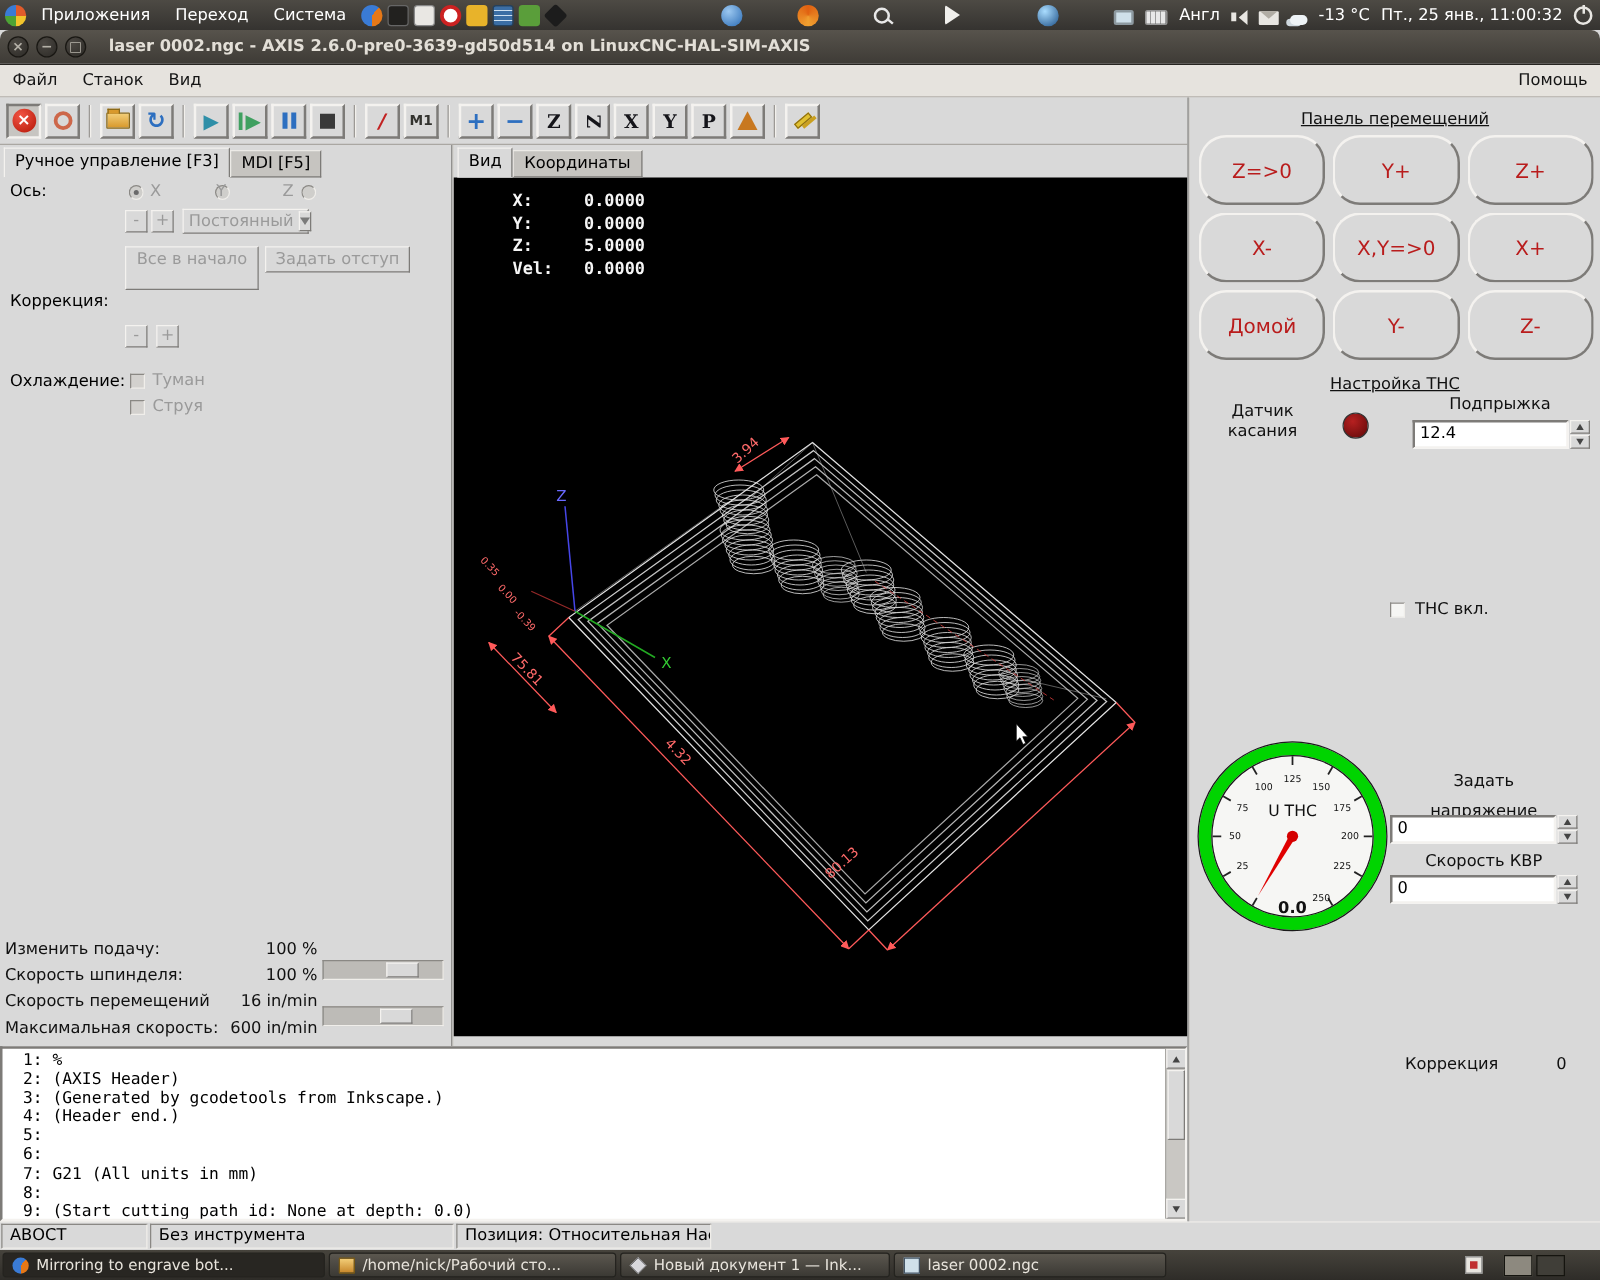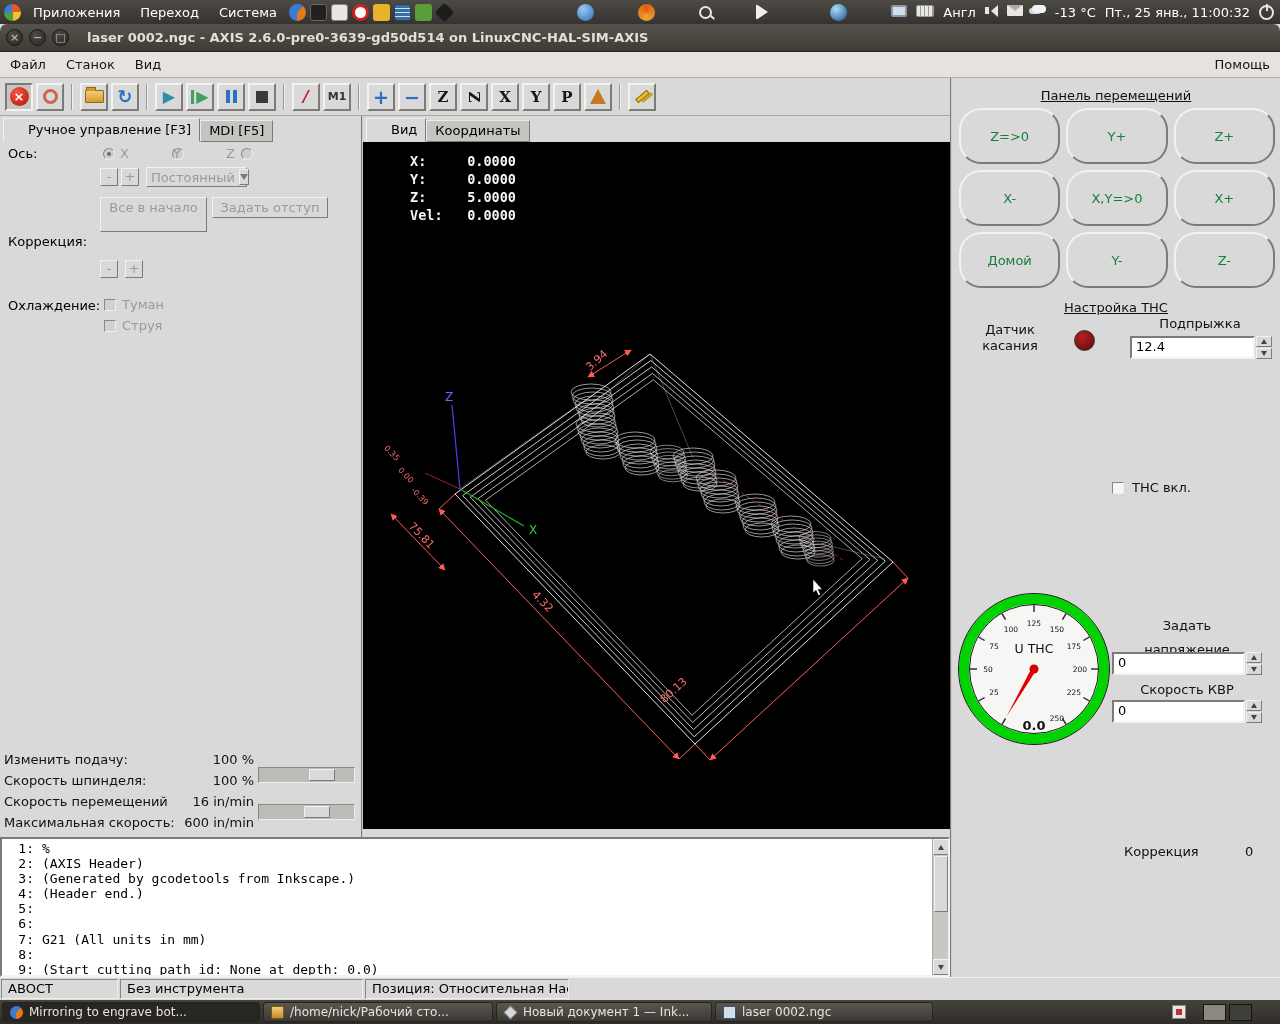--- a/index.html
+++ b/index.html
@@ -24,21 +24,21 @@
   .ic-yellow { background:#e8b32a; }
   .ic-calc { background:repeating-linear-gradient(0deg,#3b6ea5 0 3px,#cfe0f0 3px 4px); border:1px solid #23415f; }
   .ic-green { background:#5a9e3a; }
   .ic-ink { background:#1c1c1c; transform:rotate(45deg) scale(.8); }
   .ic-bluedot { border-radius:50%; background:radial-gradient(circle at 35% 30%,#9cc8f0,#2b6cb5); }
   .ic-swirl { border-radius:50%; background:conic-gradient(#e06010,#f0a030,#e06010); }
   .ic-mag { border-radius:50%; border:2px solid #e8e8e8; width:13px; height:13px; position:relative; }
   .ic-mag::after { content:''; position:absolute; width:6px; height:2px; background:#e8e8e8; right:-5px; bottom:-1px; transform:rotate(40deg); }
   .ic-arrow { width:0; height:0; border:8px solid transparent; border-left:12px solid #f0efec; border-radius:2px; }
   .ic-sphere { border-radius:50%; background:radial-gradient(circle at 35% 30%,#aaddff,#1c4f86); }
-  #tp-right { margin-left:auto; display:flex; align-items:flex-start; gap:9px; padding-right:2px; }
+  #tp-right { margin-left:auto; display:flex; align-items:flex-end; gap:9px; padding-right:2px; }
   .ic-monitor { width:16px; height:12px; background:#cfe0ea; border:2px solid #8d99a0; border-radius:2px; }
   .ic-kbd { width:18px; height:12px; border:1px solid #999; border-radius:2px; background:repeating-linear-gradient(90deg,#e8e8e8 0 3px,#9a9a9a 3px 4px); }
   .ic-speaker { display:flex; align-items:center; }
   .ic-speaker .sp-box { width:4px; height:7px; background:#e8e6e2; }
   .ic-speaker .sp-cone { width:0; height:0; border:6px solid transparent; border-right:7px solid #e8e6e2; margin-left:-4px; }
   .ic-mail { width:16px; height:11px; background:#e8e6e2; position:relative; border-radius:1px; }
   .ic-mail::before { content:''; position:absolute; left:1px; top:0; border-left:7px solid transparent; border-right:7px solid transparent; border-top:6px solid #b0aca4; }
   .ic-cloud { width:14px; height:8px; background:#eef3f6; border-radius:6px; box-shadow:-4px 2px 0 -1px #cfd8de; }
   .ic-power { width:15px; height:15px; border:2px solid #e8e6e2; border-radius:50%; position:relative; }
   .ic-power::before { content:''; position:absolute; left:4.5px; top:-3px; width:2px; height:7px; background:#e8e6e2; }
@@ -77,21 +77,21 @@
   .ic-m1 { font-size:11px; font-weight:bold; color:#33332f; }
   .ic-zoom { color:#2d6fc0; font-size:19px; font-weight:bold; }
   .ic-letter { font-family:"DejaVu Serif",serif; font-weight:bold; font-size:15px; color:#15151a; }
   .ic-letter.rot { transform:rotate(90deg); display:inline-block; }
   .ic-cone { width:0; height:0; border-left:8px solid transparent; border-right:8px solid transparent; border-bottom:15px solid #c87820; }
   .ic-broom { width:15px; height:5px; background:#e0c030; transform:rotate(-40deg); box-shadow:3px 4px 0 -1px #caa020; border:1px solid #907010; }
 
   
   #left-panel { position:absolute; top:116px; left:0; width:363px; height:721px; background:#d9d9d9; border-right:2px groove #cfcdc9; }
   .tabbar { position:relative; height:26px; display:flex; align-items:flex-end; padding-left:3px; }
-  .tab { padding:3px 8px 4px 24px; font-size:13px; border:1px solid; border-color:#f4f2ef #7d7b78 #d9d9d9 #f4f2ef; background:#d9d9d9; position:relative; z-index:2; }
+  .tab { padding:3px 8px 4px 8px; font-size:13px; border:1px solid; border-color:#f4f2ef #7d7b78 #d9d9d9 #f4f2ef; background:#d9d9d9; position:relative; z-index:2; }
   .tab.inactive { background:#c6c4c0; border-color:#eceae6 #7d7b78 #7d7b78 #eceae6; padding:2px 8px 3px 8px; z-index:1; }
   .pcontent { position:relative; height:695px; }
   .radio { width:12px; height:12px; border-radius:50%; background:#cfcecb; border:1px solid; border-color:#8a8884 #f0eeea #f0eeea #8a8884; display:inline-block; position:relative; }
   .radio.sel::after { content:''; position:absolute; left:3px; top:3px; width:4px; height:4px; border-radius:50%; background:#6a6a6a; }
   .ckbox { width:12px; height:12px; background:#d3d1ce; border:1px solid; border-color:#8a8884 #f0eeea #f0eeea #8a8884; display:inline-block; }
   .tkbtn { text-align:center; font-size:13px; line-height:15px; }
   .combo { display:flex; align-items:center; }
   .combo .cval { flex:1; padding:1px 4px; font-size:13px; }
   .combo .carr { width:16px; height:16px; display:flex; align-items:center; justify-content:center; }
   .tri-dn { width:0; height:0; border-left:4px solid transparent; border-right:4px solid transparent; border-top:6px solid #7a7a7a; }
@@ -119,21 +119,21 @@
 
   
   #statusbar { position:absolute; top:977px; left:0; width:1280px; height:23px; background:#d9d9d9; border-top:1px solid #f2f0ec; }
   .scell { position:absolute; top:1px; height:20px; padding:1px 6px; font-size:13px; background:#d9d9d9;
     border:1px solid; border-color:#8a8884 #f0eeea #f0eeea #8a8884; white-space:nowrap; overflow:hidden; }
 
   
   #thc { position:absolute; top:78px; left:950px; width:330px; height:899px; background:#d9d9d9; border-left:2px groove #cfcdc9;text-decoration:underline; }
   .thc-title { position:absolute; width:100%; text-align:center; font-size:13px; color:#111; text-decoration:underline; }
   #jog-grid { position:absolute; top:30px; left:7px; width:316px; display:grid; grid-template-columns:1fr 1fr 1fr; gap:6px; }
-  .jogbtn { height:56px; display:flex; align-items:center; justify-content:center; font-size:13px; color:#15803d;border-radius:22px; }
+  .jogbtn { height:56px; display:flex; align-items:center; justify-content:center; font-size:16px; color:#b91c1c;border-radius:22px; }
   .spin { display:flex; height:23px; }
   .spin-val { flex:1; background:#fff; border:2px solid; border-color:#7d7b78 #f4f2ef #f4f2ef #7d7b78; font-size:13px; padding:1px 4px; }
   .spin-arrows { width:16px; display:flex; flex-direction:column; gap:1px; margin-left:1px; }
   .sa { flex:1; background:#d9d9d9; border:1px solid; border-color:#f4f2ef #7d7b78 #7d7b78 #f4f2ef; display:flex; align-items:center; justify-content:center; }
   .thc-lbl { font-size:13px; color:#111; white-space:nowrap; }
 
   
   #taskbar { position:absolute; top:1000px; left:0; width:1280px; height:24px;
     background:linear-gradient(#46433c,#2e2c28); display:flex; align-items:center; gap:3px; padding:0 2px; }
   .task { height:20px; border-radius:3px; border:1px solid #24231f; background:linear-gradient(#5b574f,#3b3934);

